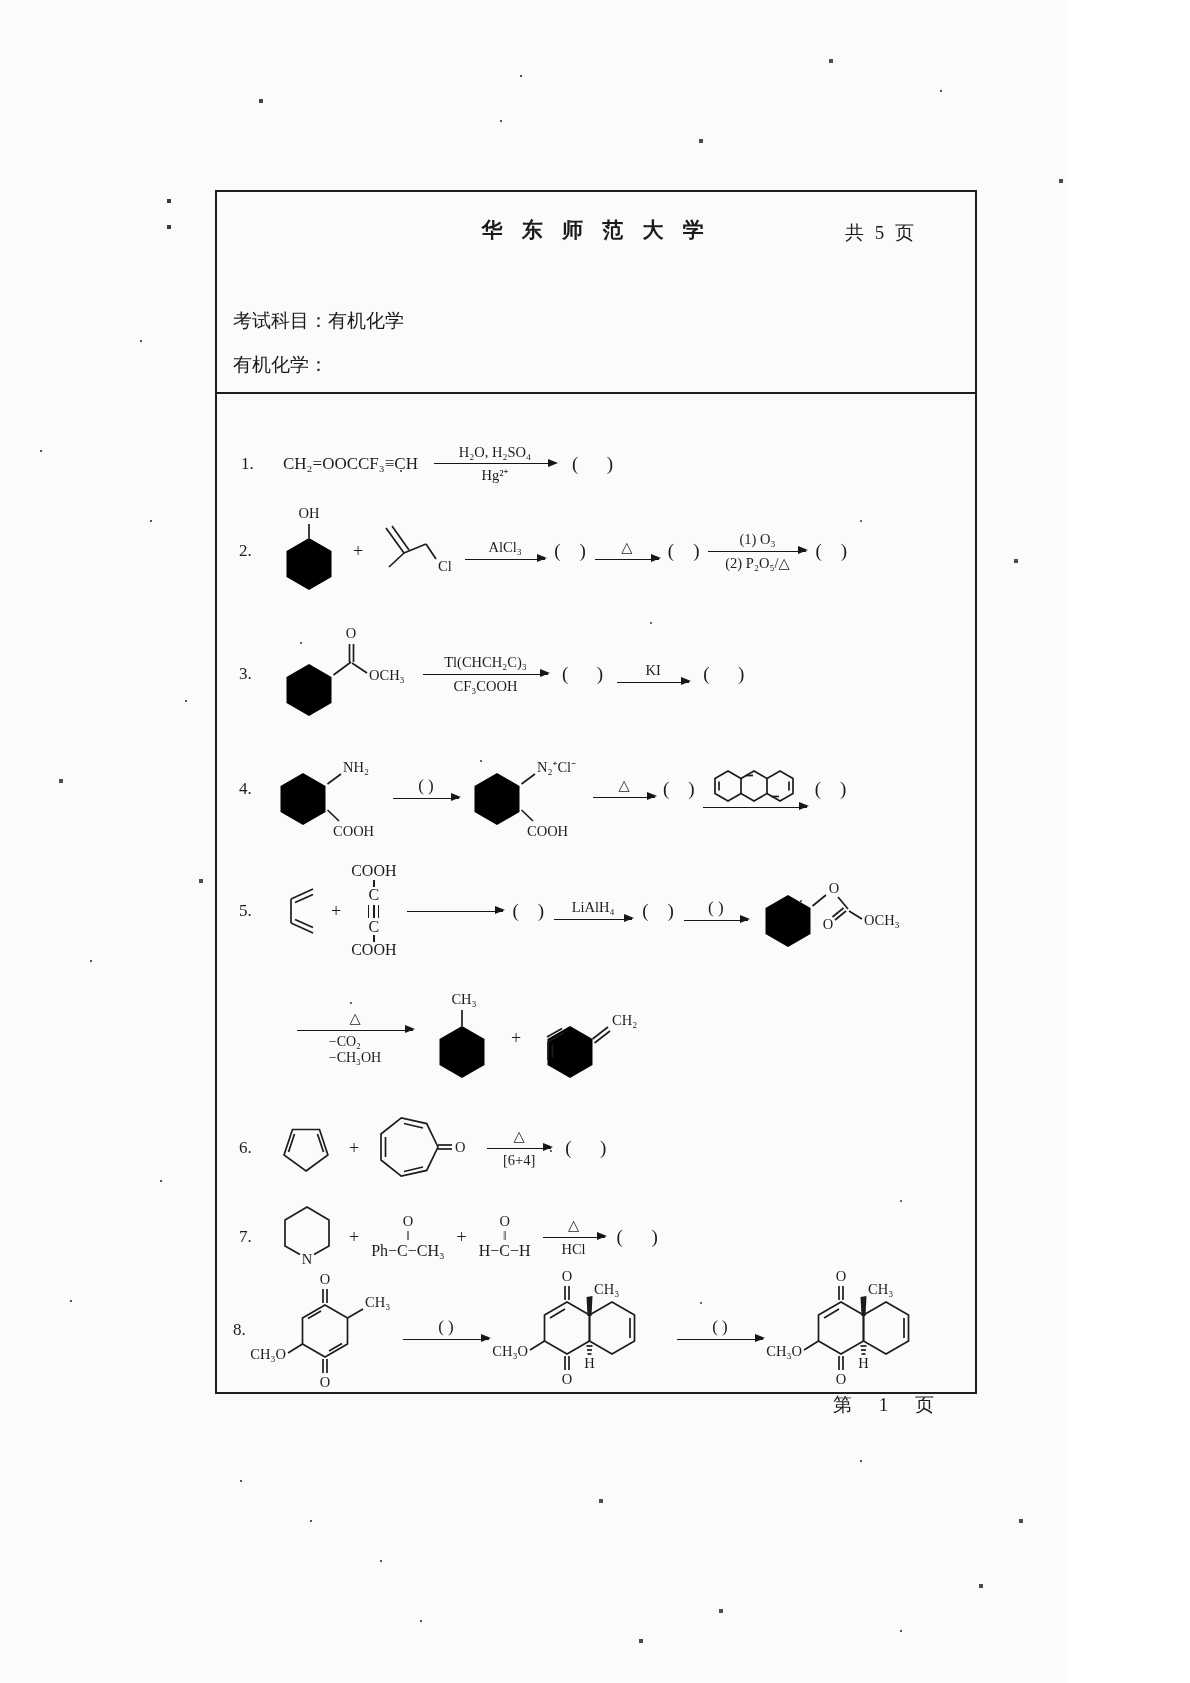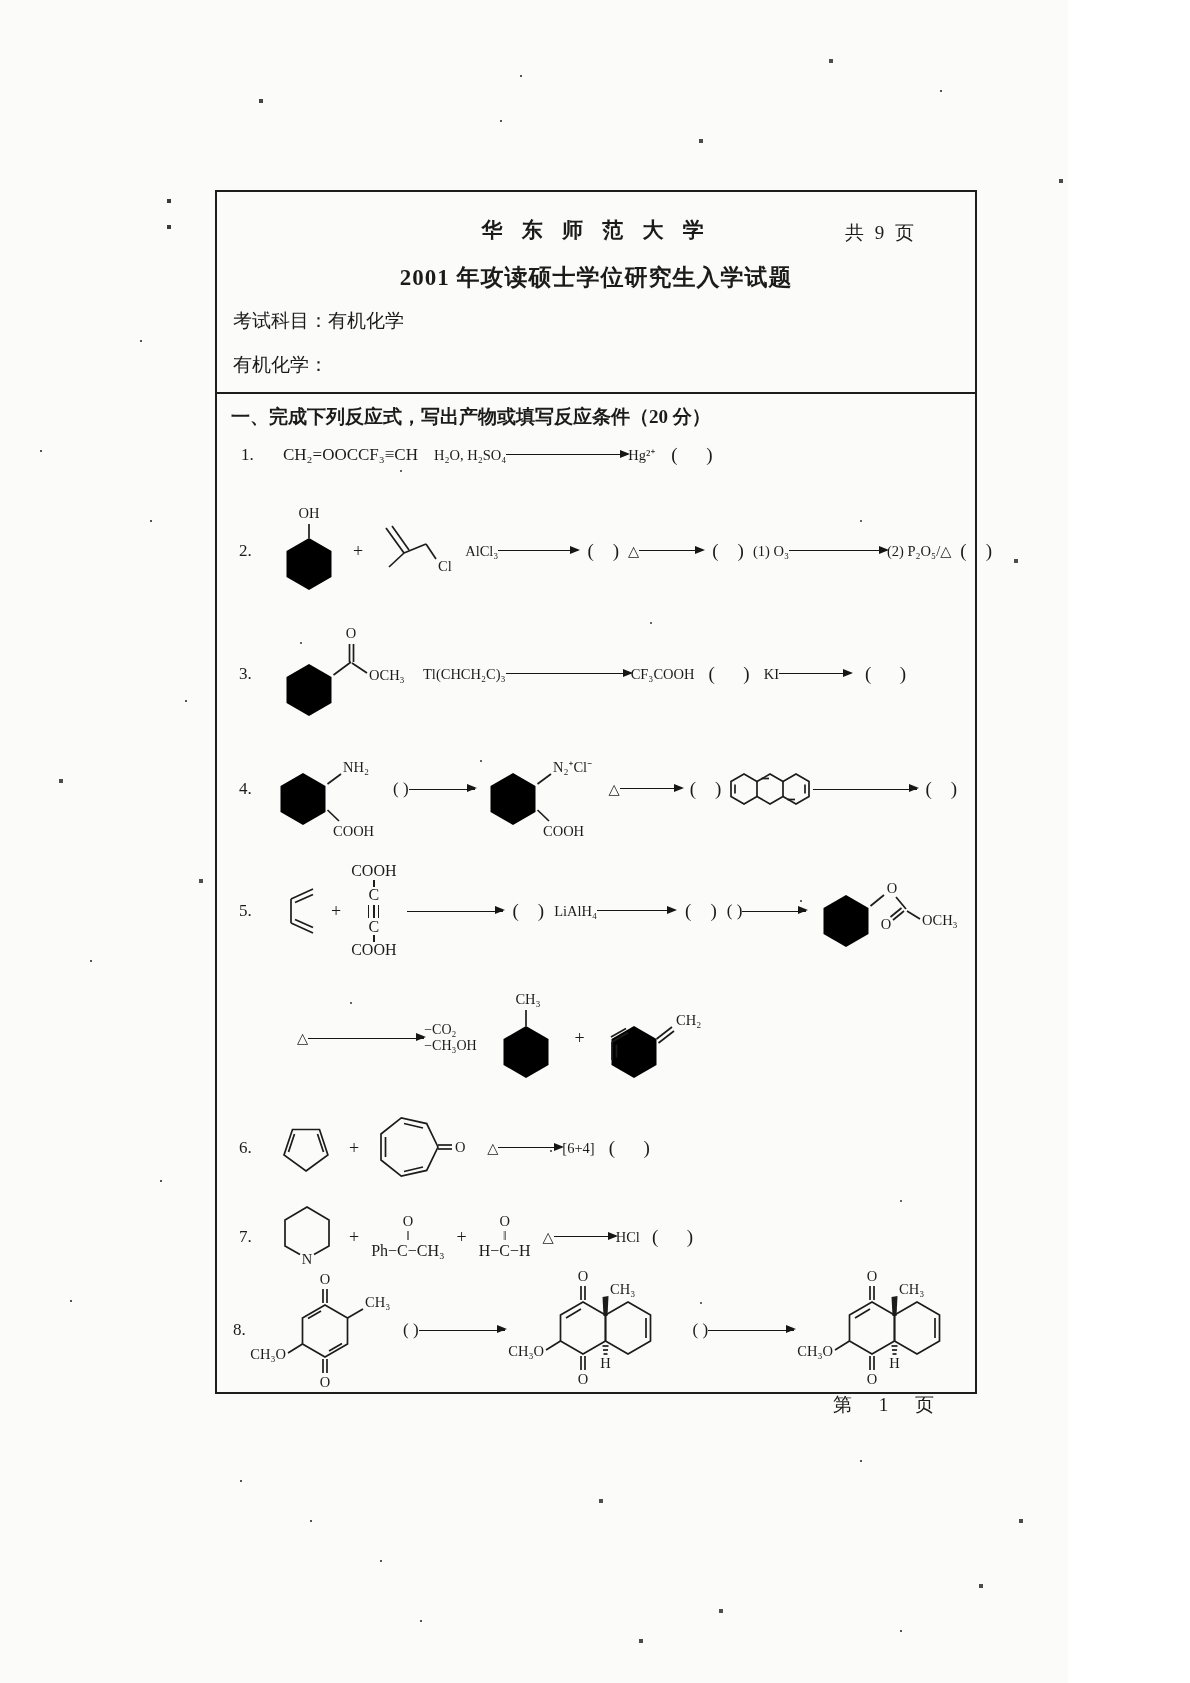--- a/index.html
+++ b/index.html
@@ -24,21 +24,21 @@
   .row{position:absolute;display:flex;align-items:center;}
   .uni{font-size:21px;font-weight:bold;letter-spacing:7px;}
   .pgcount{position:absolute;right:58px;top:28px;font-size:19px;letter-spacing:3px;}
   .title{font-size:23px;font-weight:bold;letter-spacing:1px;}
   .meta{font-size:19px;}
   .divider{position:absolute;left:0;top:200px;width:100%;border-top:2.2px solid #1d1d1d;}
   .sect{font-size:19px;font-weight:bold;}
   .num{font-size:17px;width:26px;flex:none;}
   .formula{font-size:17px;white-space:nowrap;}
   .blank{font-size:19px;white-space:pre;}
-  .rxn{display:inline-flex;flex-direction:row;align-items:center;line-height:1.12;flex:none;}
+  .rxn{display:inline-flex;flex-direction:column;align-items:center;line-height:1.12;flex:none;}
   .rxn .top,.rxn .bot{font-size:14.5px;white-space:nowrap;}
   .botcol{display:flex;flex-direction:column;align-items:flex-start;line-height:1.15;}
   .botcol span{font-size:14px;white-space:nowrap;}
   .arrow{position:relative;height:0;border-top:1.9px solid #161616;margin:3px 0;}
   .arrow::after{content:"";position:absolute;right:-2px;top:-5.7px;width:0;height:0;
     border-left:10px solid #161616;border-top:4.6px solid transparent;border-bottom:4.6px solid transparent;}
   .plus{font-size:18px;flex:none;}
   svg.struct{flex:none;overflow:visible;}
   svg.struct path,svg.struct polygon,svg.struct line,svg.struct polyline
     {stroke:#1c1c1c;stroke-width:1.7;fill:none;}
@@ -72,38 +72,32 @@
         <polygon points="28,2 50.5,15 50.5,41 28,54 5.5,41 5.5,15"></polygon>
       </g>
     </defs>
   </svg>
 
   <div class="sheet">
 
     <div class="row" style="top:24px;left:0;width:100%;justify-content:center;">
       <span class="uni">华 东 师 范 大 学</span>
     </div>
-    <span class="pgcount">共 9 页</span>
-
-    <div class="row" style="top:70px;left:0;width:100%;justify-content:center;">
-      <span class="title">2001 年攻读硕士学位研究生入学试题</span>
-    </div>
+    <span class="pgcount">共 5 页</span>
+
 
     <div class="row" style="top:116px;left:16px;">
       <span class="meta">考试科目：有机化学</span>
     </div>
     <div class="row" style="top:160px;left:16px;">
       <span class="meta">有机化学：</span>
     </div>
 
     <div class="divider"></div>
 
-    <div class="row" style="top:212px;left:14px;">
-      <span class="sect">一、完成下列反应式，写出产物或填写反应条件（20 分）</span>
-    </div>
 
     <div class="row" style="top:252px;left:24px;gap:16px;">
       <span class="num">1.</span>
       <span class="formula">CH₂=OOCCF₃≡CH</span>
       <span class="rxn">
         <span class="top">H₂O, H₂SO₄</span>
         <span class="arrow" style="width:122px;"></span>
         <span class="bot">Hg²⁺</span>
       </span>
       <span class="blank">(      )</span>

